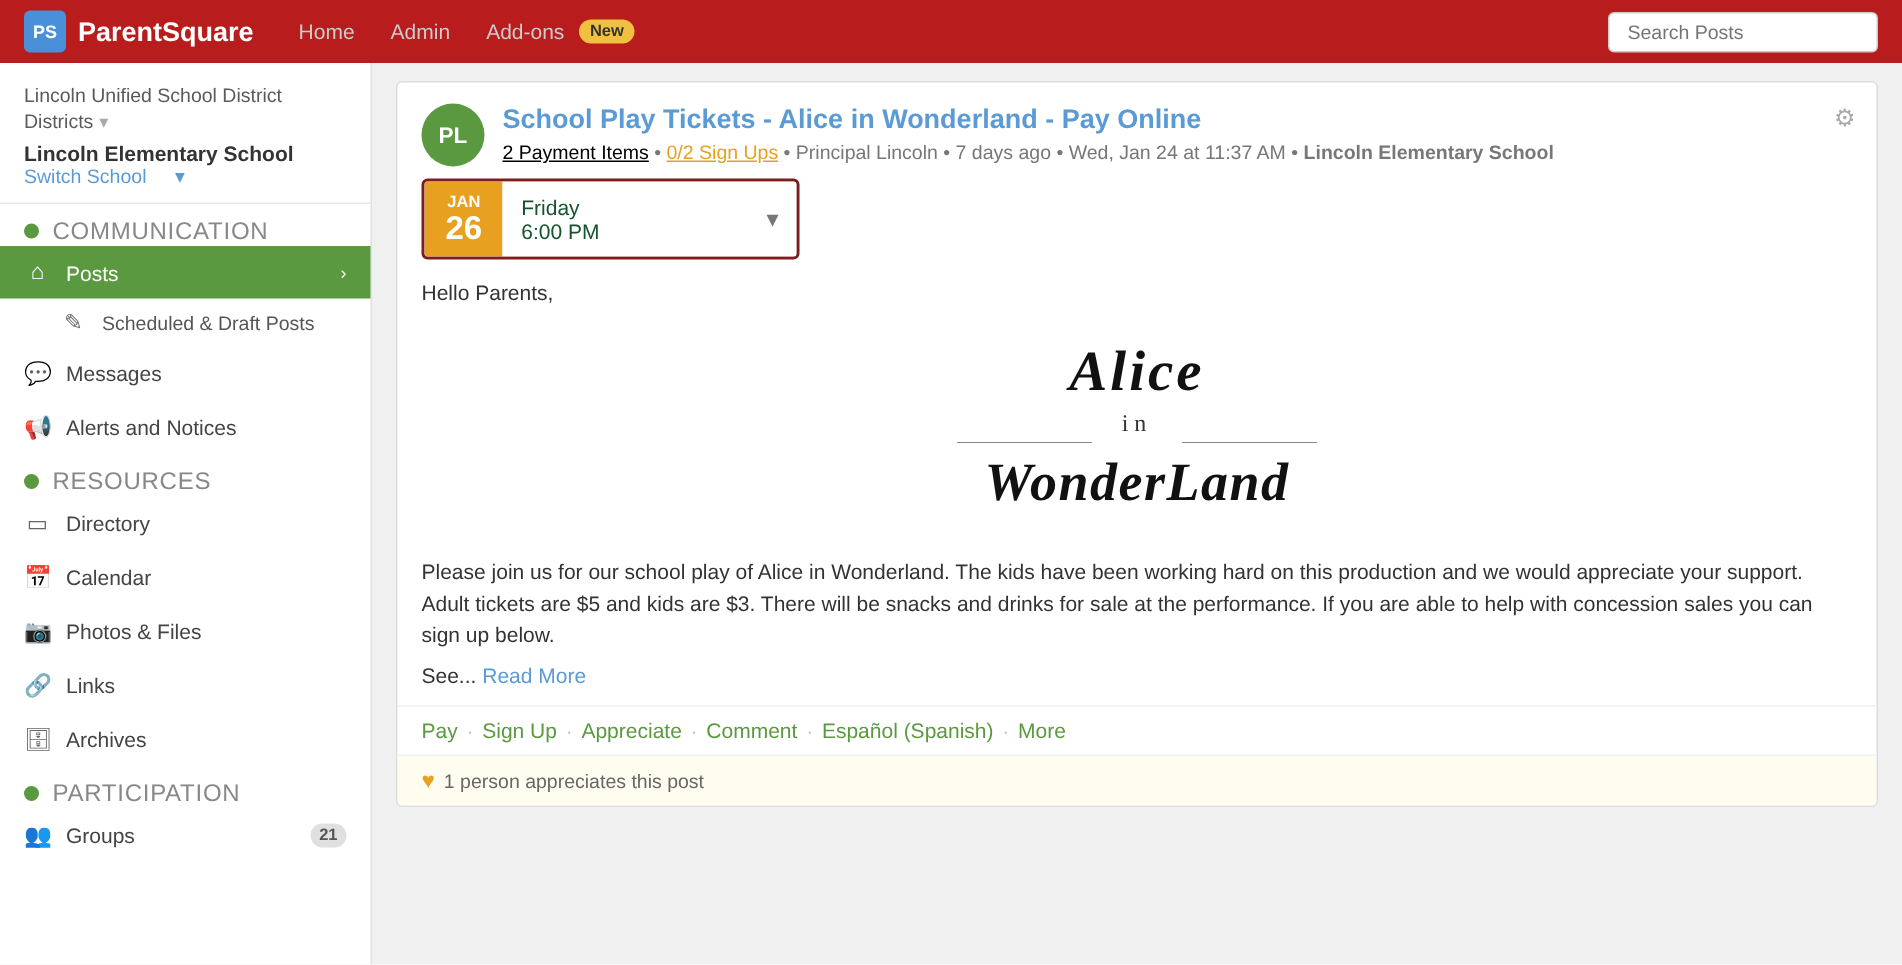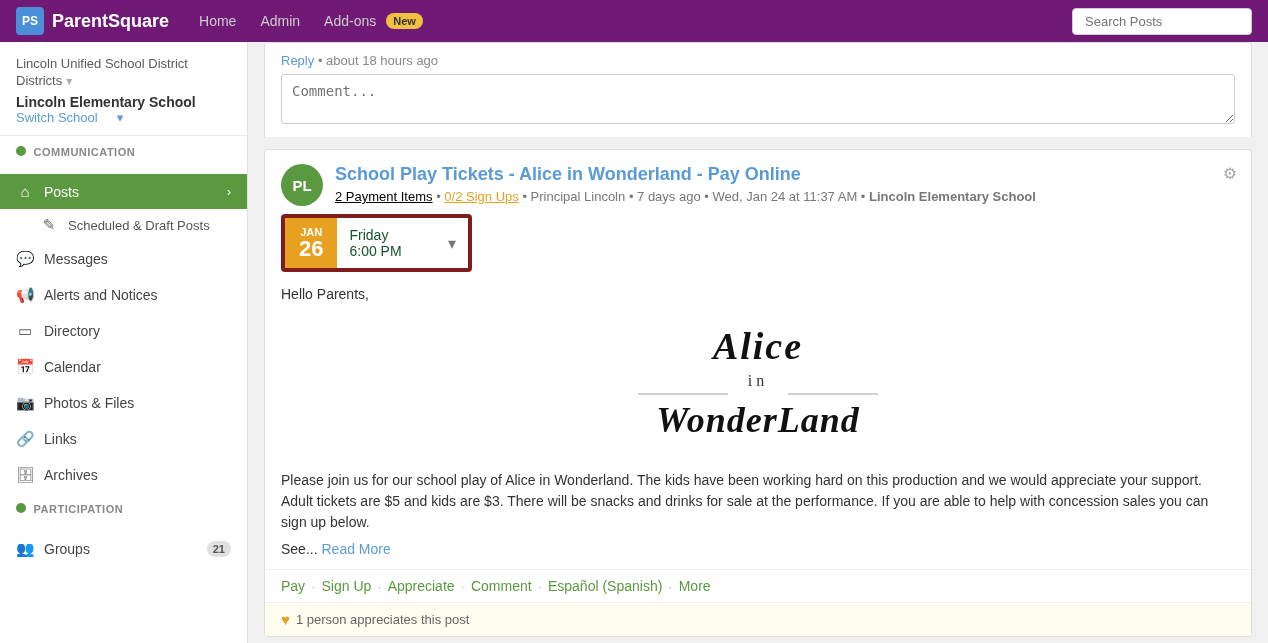--- a/index.html
+++ b/index.html
@@ -1,20 +1,20 @@
 <!DOCTYPE html>
 <html><head>
   <meta charset="utf-8">
   <style>
     * { box-sizing: border-box; margin: 0; padding: 0; }
     body { font-family: -apple-system, BlinkMacSystemFont, 'Segoe UI', Arial, sans-serif; font-size: 14px; background: #f0f0f0; }
 
     
     .topnav {
-      background: #701a75;
+      background: #b91c1c;
       height: 42px;
       display: flex;
       align-items: center;
       padding: 0 16px;
       gap: 20px;
       position: fixed;
       top: 0; left: 0; right: 0;
       z-index: 100;
     }
     .topnav-logo {
@@ -100,23 +100,23 @@
     }
     .sidebar-switch {
       color: #5b9bd5;
       font-size: 13px;
       text-decoration: none;
       display: flex;
       align-items: center;
       gap: 19px;
     }
     .sidebar-section-label {
-      padding: 10px 16px 16px;
-      font-size: 11px;
-      font-weight: bold;
+      padding: 10px 16px 0;
+      font-size: 16px;
+      font-weight: normal;
       color: #888;
       letter-spacing: 0.5px;
     }
     .sidebar-item {
       display: flex;
       align-items: center;
       gap: 10px;
       padding: 9px 16px;
       color: #444;
       text-decoration: none;
@@ -249,24 +249,24 @@
       font-size: 16px;
       cursor: pointer;
     }
 
     
     .date-box-wrapper {
       padding: 0 16px 10px;
     }
     .date-box {
       display: inline-flex;
-      border: 4px solid #7f1d1d;
+      border: 2px solid #7f1d1d;
       border-radius: 4px;
       overflow: hidden;
-      width: 191px;
+      width: 252px;
     }
     .date-box-left {
       background: #e8a020;
       color: white;
       text-align: center;
       padding: 8px 14px;
       font-size: 13px;
     }
     .date-box-month { font-size: 11px; font-weight: bold; text-transform: uppercase; }
     .date-box-day { font-size: 22px; font-weight: bold; line-height: 1; }
@@ -390,20 +390,24 @@
     </a>
     <a class="sidebar-item" href="#">
       <span class="sidebar-item-icon">💬</span>
       <span>Messages</span>
     </a>
     <a class="sidebar-item" href="#">
       <span class="sidebar-item-icon">📢</span>
       <span>Alerts and Notices</span>
     </a>
 
+    <div class="sidebar-section-label">
+      <span class="dot-green"></span>
+      <span>RESOURCES</span>
+    </div>
     <a class="sidebar-item" href="#">
       <span class="sidebar-item-icon">▭</span>
       <span>Directory</span>
     </a>
     <a class="sidebar-item" href="#">
       <span class="sidebar-item-icon">📅</span>
       <span>Calendar</span>
     </a>
     <a class="sidebar-item" href="#">
       <span class="sidebar-item-icon">📷</span>
@@ -424,28 +428,20 @@
     </div>
     <a class="sidebar-item" href="#">
       <span class="sidebar-item-icon">👥</span>
       <span>Groups</span>
       <span class="sidebar-count">21</span>
     </a>
   </aside>
 
   <main class="main">
 
-    <div class="post-comment-area">
-      <div class="reply-line">
-        <a class="reply-link" href="#">Reply</a>
-        <span> • </span>
-        <span>about 18 hours ago</span>
-      </div>
-      <textarea class="comment-input" placeholder="Comment..." style=""></textarea>
-    </div>
 
     <div class="post-card">
       <div class="post-header">
         <div class="post-avatar">PL</div>
         <div class="post-meta">
           <a class="post-title" href="#">School Play Tickets - Alice in Wonderland - Pay Online</a>
           <div class="post-subtitle">
             <a href="#" class="payment-link">2 Payment Items</a>
             <span> • </span>
             <a href="#" class="signup-link">0/2 Sign Ups</a>

